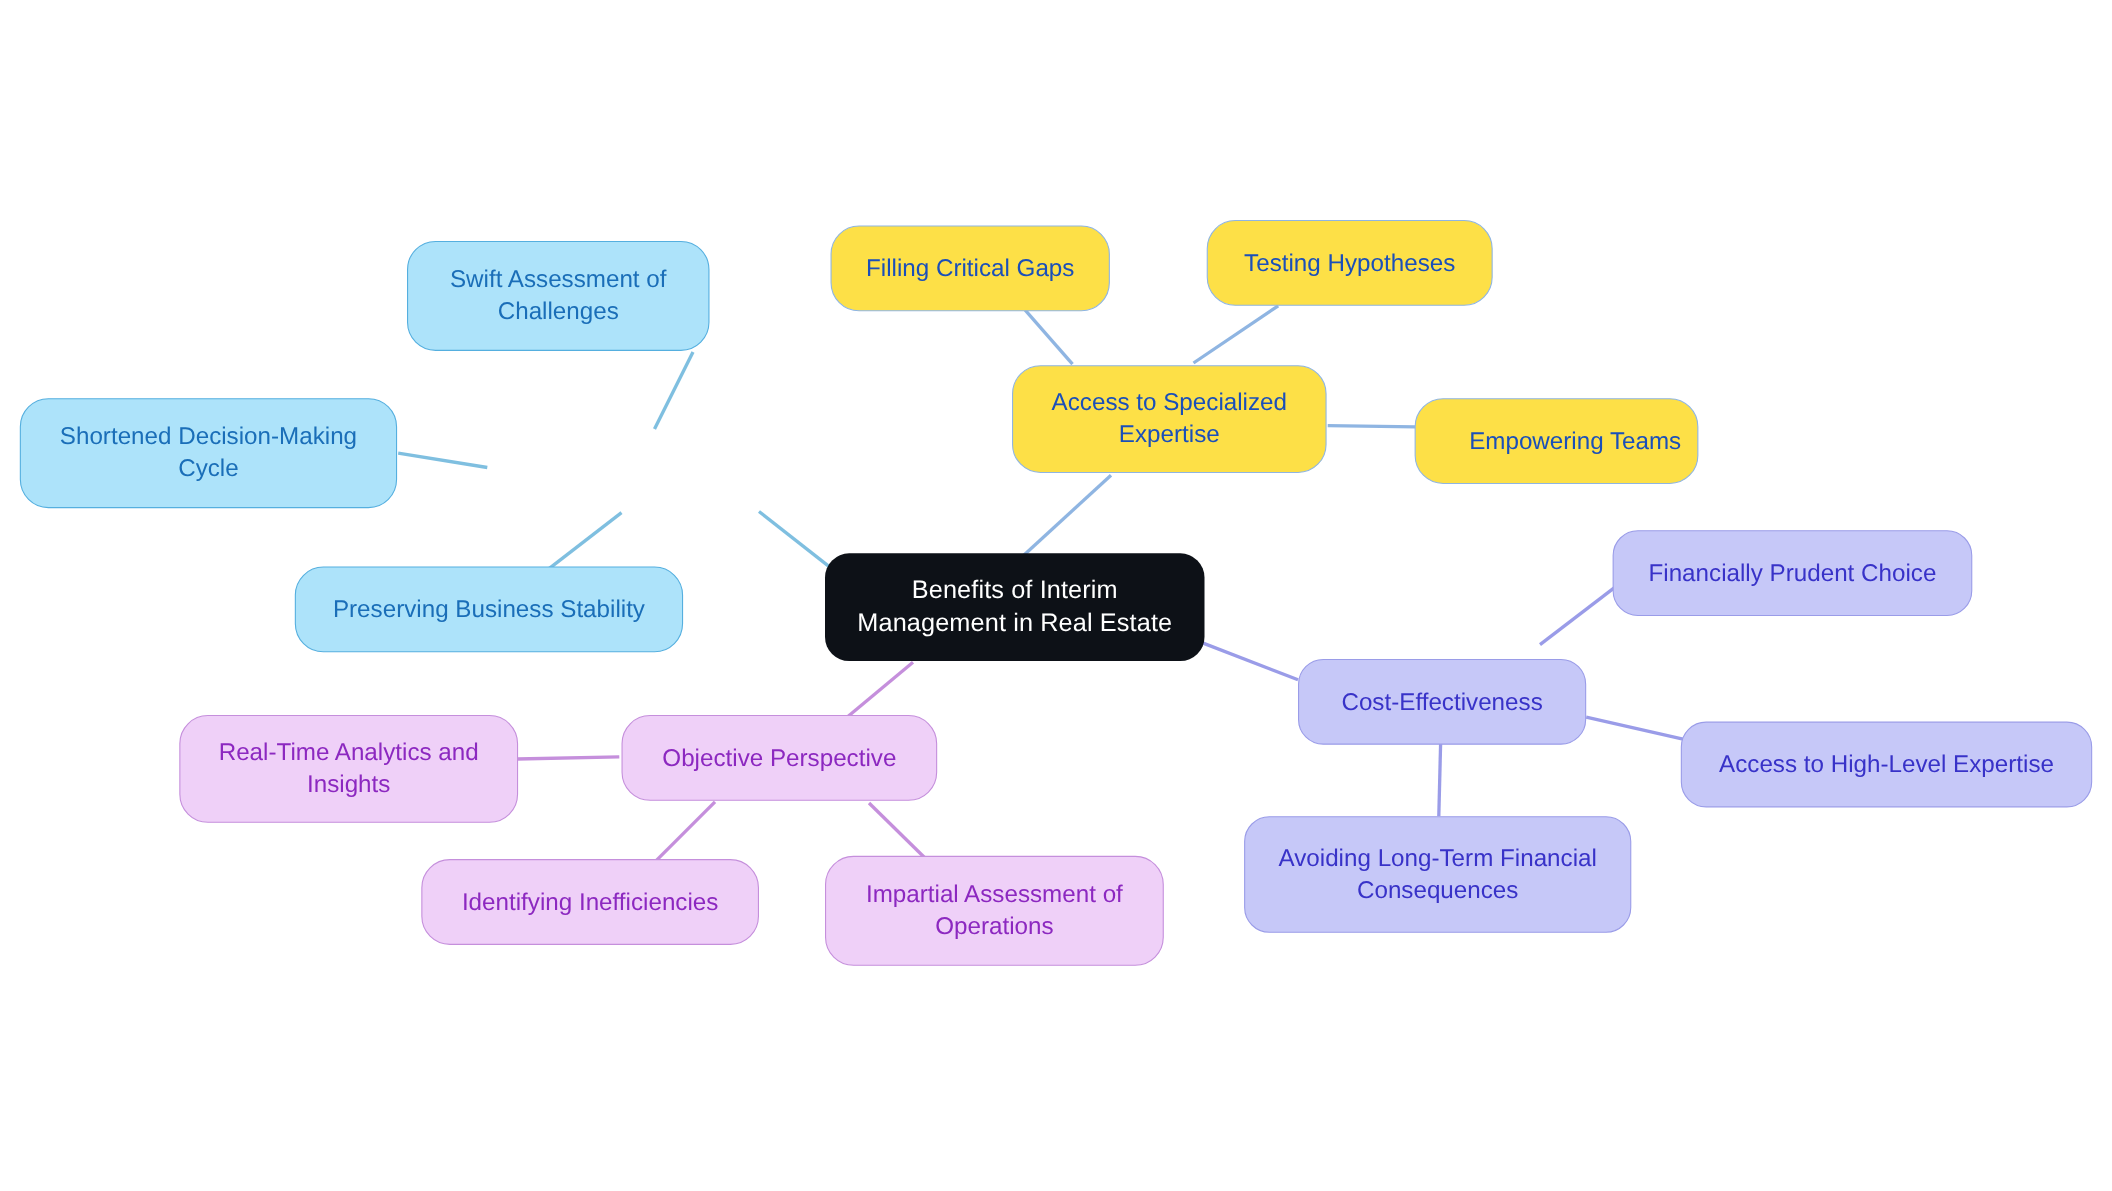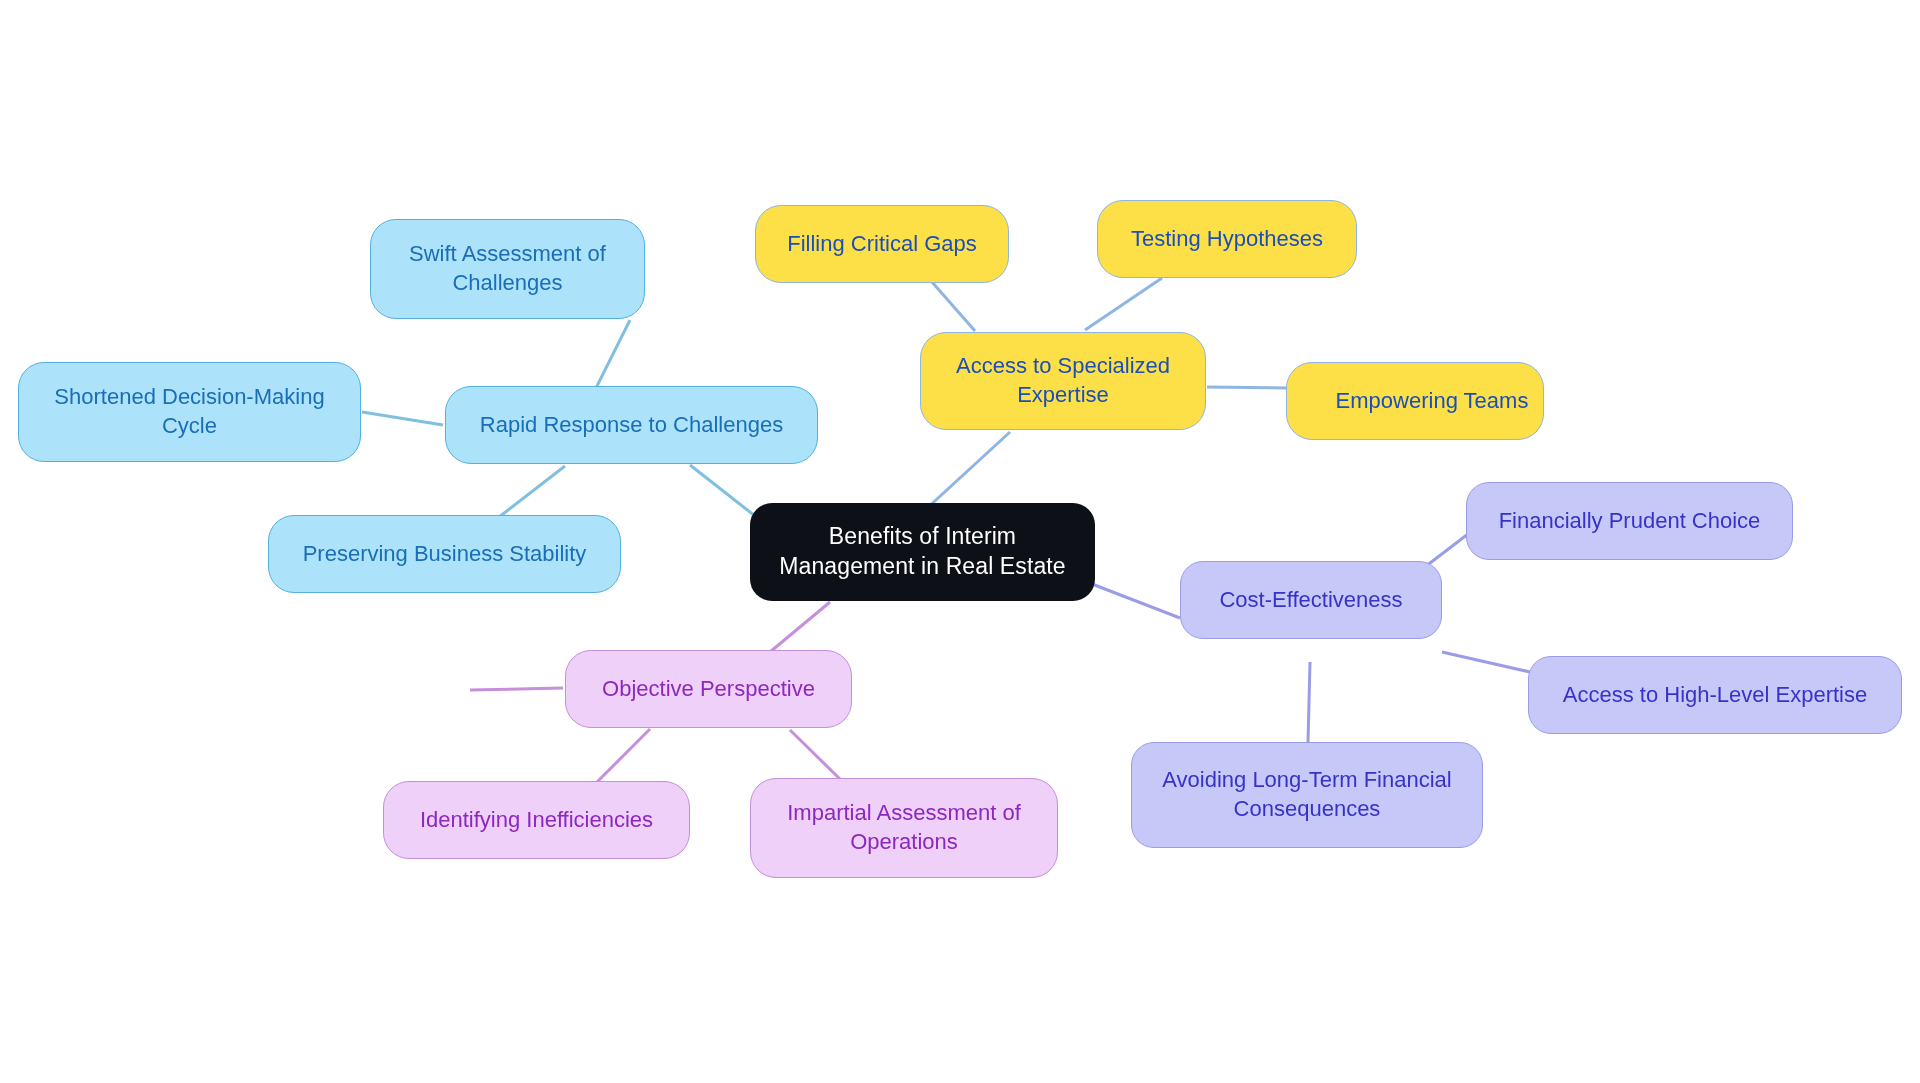--- a/index.html
+++ b/index.html
@@ -97,49 +97,50 @@
     <path d="M 1310 662 L 1308 742" fill="none" stroke="#9a9ce8" stroke-width="3"></path>
 
     <path d="M 563 688 L 470 690" fill="none" stroke="#c58fdc" stroke-width="3"></path>
     <path d="M 650 729 L 597 782" fill="none" stroke="#c58fdc" stroke-width="3"></path>
     <path d="M 790 730 L 843 782" fill="none" stroke="#c58fdc" stroke-width="3"></path>
   </svg>
 
   <div class="node root" style="left:750px; top:503px; width:345px; height:98px;">Benefits of Interim
 Management in Real Estate</div>
 
-  <div class="node blue-a sz-lg" style="left:445px; top:386px; width:373px; height:78px;">Rapid Response to Challenges</div>
 
   <div class="node blue-a sz-lg" style="left:370px; top:219px; width:275px; height:100px;">Swift Assessment of
 Challenges</div>
 
   <div class="node blue-a sz-lg" style="left:18px; top:362px; width:343px; height:100px;">Shortened Decision-Making
 Cycle</div>
 
   <div class="node blue-a sz-lg" style="left:268px; top:515px; width:353px; height:78px;">Preserving Business Stability</div>
 
   <div class="node blue-b sz-lg" style="left:920px; top:332px; width:286px; height:98px;text-align:center;">Access to Specialized
 Expertise</div>
 
   <div class="node blue-b sz-lg" style="left:755px; top:205px; width:254px; height:78px;">Filling Critical Gaps</div>
 
   <div class="node blue-b sz-lg" style="left:1097px; top:200px; width:260px; height:78px;">Testing Hypotheses</div>
 
   <div class="node blue-b sz-lg" style="left:1286px; top:362px; width:258px; height:78px;padding-left:48px;">Empowering Teams</div>
 
-  <div class="node purple sz-lg" style="left:1180px; top:561px; width:262px; height:78px;">Cost-Effectiveness</div>
+  <div class="node purple sz-lg" style="left:1180px; top:599px; width:262px; height:78px;">Cost-Effectiveness</div>
 
   <div class="node purple sz-lg" style="left:1466px; top:482px; width:327px; height:78px;">Financially Prudent Choice</div>
 
   <div class="node purple sz-lg" style="left:1528px; top:656px; width:374px; height:78px;">Access to High-Level Expertise</div>
 
   <div class="node purple sz-lg" style="left:1131px; top:742px; width:352px; height:106px;">Avoiding Long-Term Financial
 Consequences</div>
 
   <div class="node pink sz-lg" style="left:565px; top:650px; width:287px; height:78px;">Objective Perspective</div>
 
+  <div class="node pink sz-lg" style="left:163px; top:650px; width:308px; height:98px;">Real-Time Analytics and
+Insights</div>
 
   <div class="node pink sz-lg" style="left:750px; top:778px; width:308px; height:100px;">Impartial Assessment of
 Operations</div>
 
   <div class="node pink sz-lg" style="left:383px; top:781px; width:307px; height:78px;">Identifying Inefficiencies</div>
 
 </div>
 
 </body></html>

